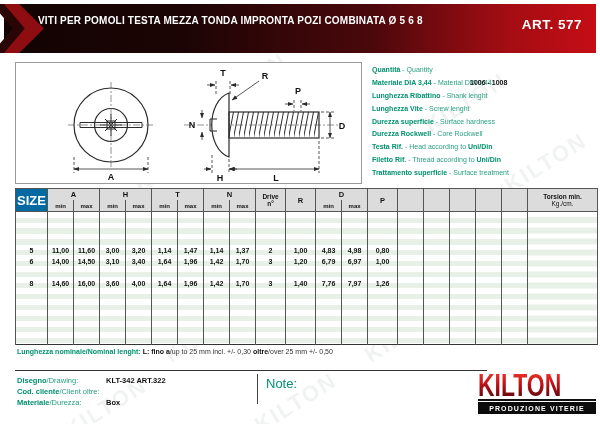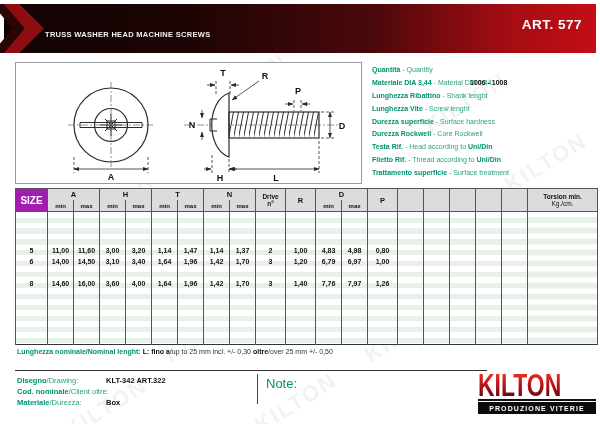--- a/index.html
+++ b/index.html
@@ -28,21 +28,21 @@
   .lg-en{color:#2aa183;}
   .lg-enb{color:#00916f;font-weight:bold;}
   .lg-val{position:absolute;left:98px;top:0;color:#111;font-weight:bold;}
 
   
   .tblwrap{position:absolute;left:15px;top:188px;z-index:1;}
   table{border-collapse:collapse;table-layout:fixed;width:582px;border:1.5px solid #333;}
   thead td{background:#dcdcdc;border:1px solid #555;text-align:center;font-weight:bold;color:#111;padding:0;}
   td.grp{font-size:7.5px;height:11px;border-bottom:0;}
   td.mm{font-size:6px;height:11px;border-top:0;font-weight:bold;}
-  td.size-h{background:#a21caf;color:#fff;font-size:10px;}
+  td.size-h{background:#0369a1;color:#fff;font-size:13px;}
   td.two{font-size:6.5px;line-height:7px;}
   td.one{font-size:7.5px;}
   tbody{background:repeating-linear-gradient(180deg,#ffffff 0px,#ffffff 5.5px,#e7f1e7 5.5px,#e7f1e7 11px);}
   tbody td{border-left:1px solid #555;border-right:1px solid #555;border-top:0;border-bottom:0;
            text-align:center;font-size:7px;font-weight:bold;color:#111;padding:0;line-height:11px;height:11px;overflow:hidden;}
   tbody tr{height:11px;}
 
   
   .note-line{position:absolute;left:17px;top:348px;font-size:7px;white-space:nowrap;z-index:2;}
   .nl-label{color:#00916f;font-weight:bold;}
@@ -81,21 +81,21 @@
 <span class="wm" style="left:260px;top:265px;">KILTON</span>
 <span class="wm" style="left:440px;top:245px;">KILTON</span>
 <span class="wm" style="left:160px;top:320px;">KILTON</span>
 <span class="wm" style="left:360px;top:320px;">KILTON</span>
 <span class="wm" style="left:250px;top:390px;">KILTON</span>
 <span class="wm" style="left:60px;top:395px;">KILTON</span>
 
 <div class="hdr">
   <div class="chev2"></div>
   <div class="chev"></div>
-  <div class="hdr-sub">TRUSS WASHER HEAD MACHINE SCREWS</div>
+  <div class="hdr-title">VITI PER POMOLI TESTA MEZZA TONDA IMPRONTA POZI COMBINATA Ø 5 6 8</div>
   <div class="hdr-art">ART. 577</div>
 </div>
 
 <div class="draw">
   <svg width="345" height="120" viewBox="0 0 345 120">
     <defs>
       <marker id="ar" viewBox="0 0 8 8" refX="7.5" refY="4" markerWidth="7" markerHeight="7" orient="auto-start-reverse">
         <path d="M0,1 L8,4 L0,7 z" fill="#2b2b2b"></path>
       </marker>
       <pattern id="thr" width="5" height="26" patternUnits="userSpaceOnUse" x="213" y="49">
@@ -535,21 +535,21 @@
   <span class="nl-b">fino a</span><span class="nl-t">/up to 25 mm incl. +/- 0,30 </span><span class="nl-b">oltre</span><span class="nl-t">/over 25 mm +/- 0,50</span>
 </div>
 
 <div class="hr"></div>
 <div class="foot">
   <div class="f-row" style="top:4px;">
     <span class="f-it">Disegno</span><span class="f-en">/Drawing:</span>
     <span class="f-val">KLT-342  ART.322</span>
   </div>
   <div class="f-row" style="top:15px;">
-    <span class="f-it">Cod. nominale</span><span class="f-en">/Client oltre:</span>
+    <span class="f-it">Cod. cliente</span><span class="f-en">/Client oltre:</span>
     <span class="f-val"></span>
   </div>
   <div class="f-row" style="top:26px;">
     <span class="f-it">Materiale</span><span class="f-en">/Durezza:</span>
     <span class="f-val">Box</span>
   </div>
   <div class="f-div"></div>
   <div class="f-note">Note:</div>
   <div class="logo">
     <span class="logo-name">KILTON</span>

